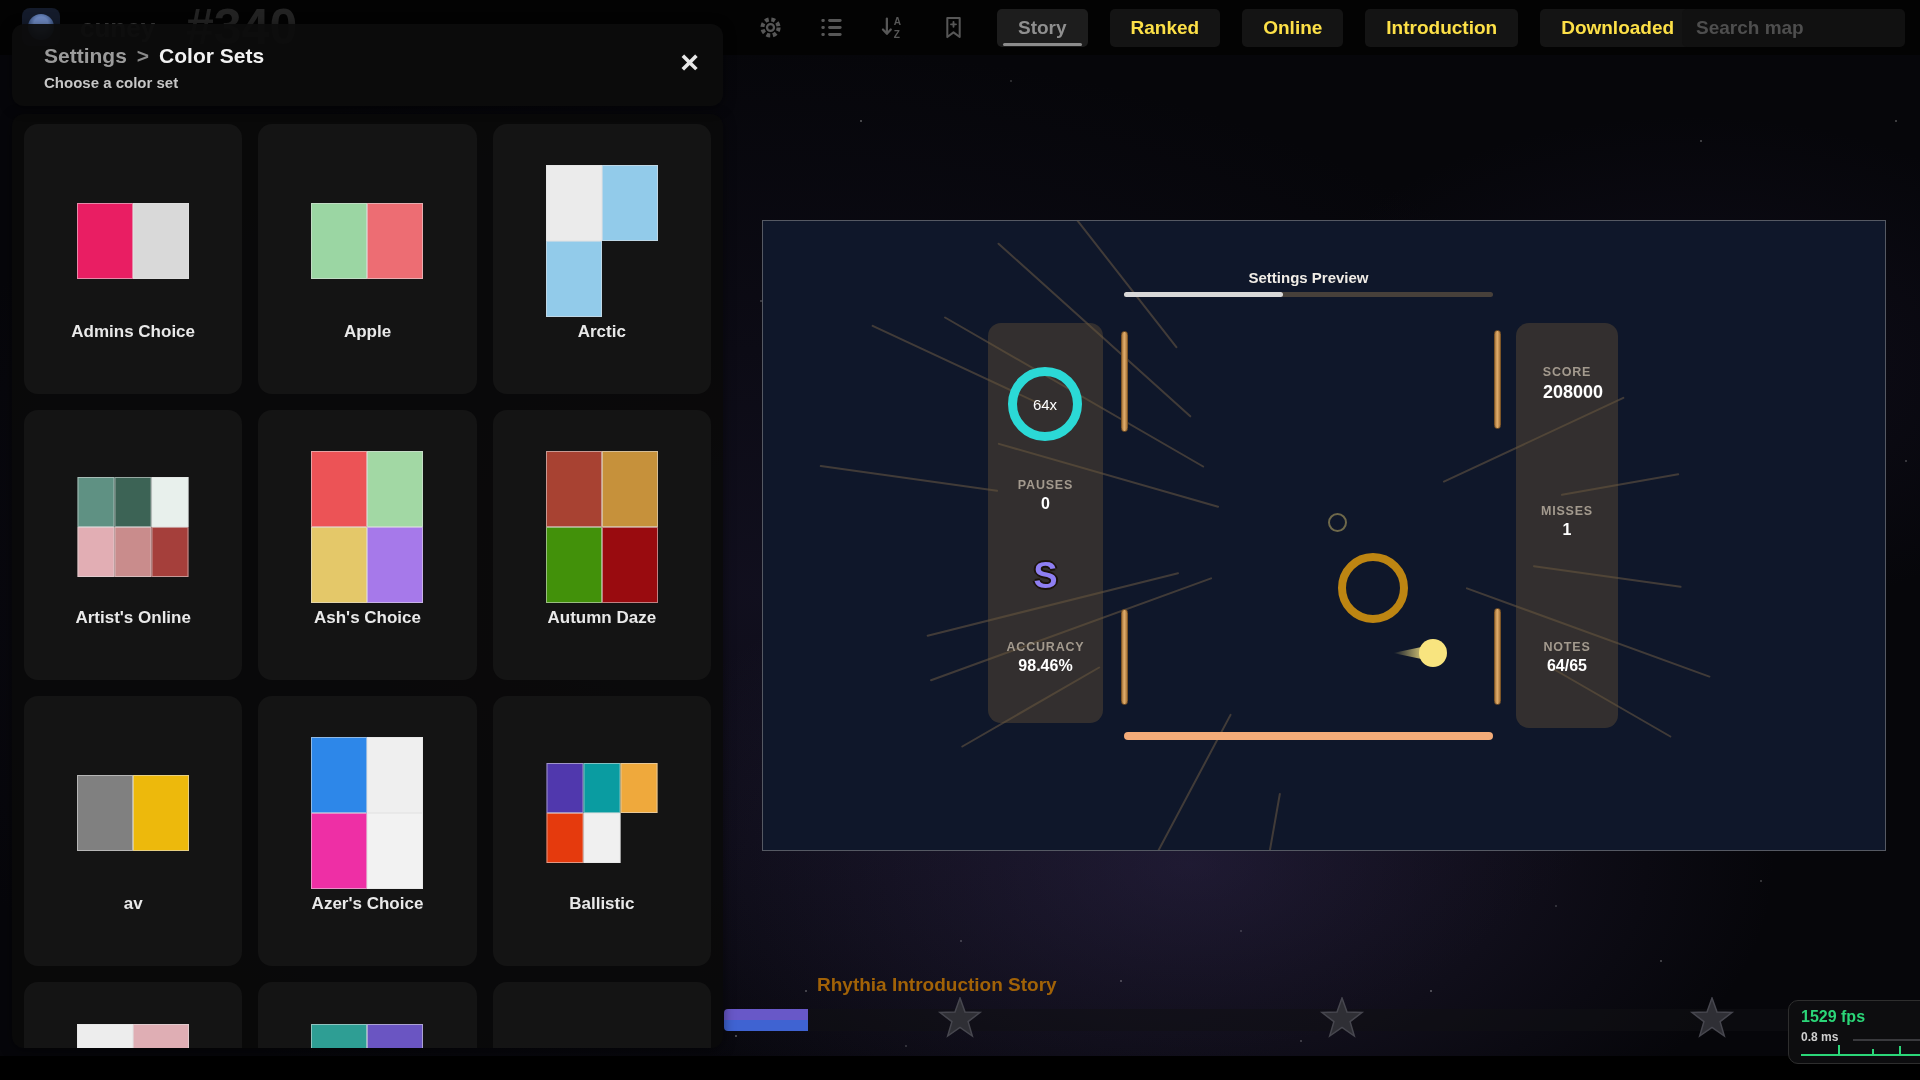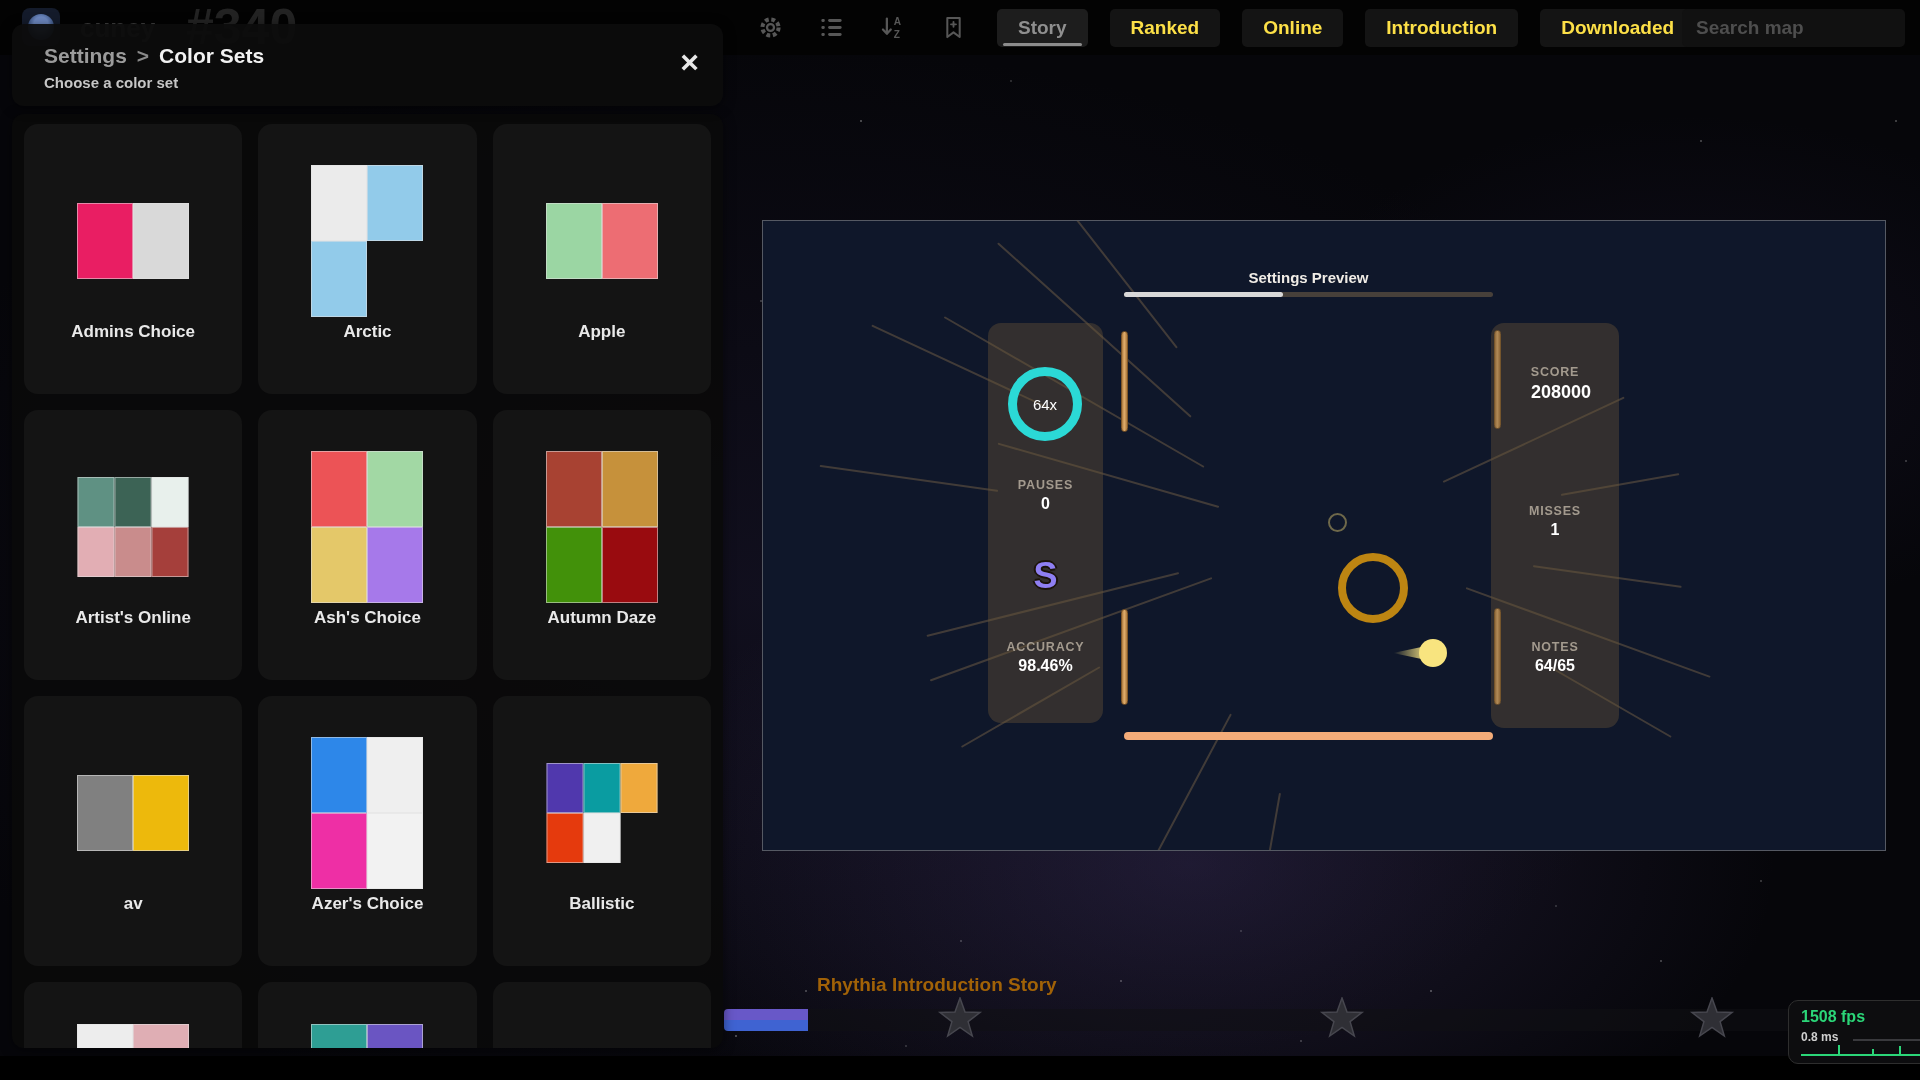--- a/index.html
+++ b/index.html
@@ -58,21 +58,21 @@
     background:#47403a; border-radius:3px; }
   .preview-progress-fill { height:5px; background:var(--progress-fill); border-radius:3px; }
   .pillar { position:absolute; width:7px; border-radius:4px; border:1px solid #7d5526;
     background:linear-gradient(90deg,#a9763c,#e2af6d 45%,#a9763c); }
   .pillar.lt { left:358px; top:110px; height:101px; }
   .pillar.lb { left:358px; top:388px; height:96px; }
   .pillar.rt { left:731px; top:109px; height:99px; }
   .pillar.rb { left:731px; top:387px; height:97px; }
   .stat-panel { position:absolute; border-radius:13px; background:rgba(105,84,56,0.40); }
   .stat-panel.left  { left:225px; top:102px; width:115px; height:400px; }
-  .stat-panel.right { left:728px; top:102px; width:128px; height:405px; }
+  .stat-panel.right { left:753px; top:102px; width:102px; height:405px; }
   .combo-ring { position:absolute; left:20px; top:44px; width:74px; height:74px; border-radius:50%;
     border:9px solid var(--accent-cyan); display:flex; align-items:center; justify-content:center; }
   .combo-ring span { font-size:15px; font-weight:normal; color:#fff; }
   .stat { position:absolute; left:0; right:0; text-align:center; }
   .stat-label { font-size:12.5px; font-weight:bold; letter-spacing:0.8px; color:#a39a8e; }
   .stat-value { margin-top:3px; font-size:16px; font-weight:bold; color:#fff; }
   .g-pauses { top:155px; } .g-acc { top:317px; }
   .g-score { top:42px; } .g-misses { top:181px; } .g-notes { top:317px; }
   .g-score .stat-value { font-size:18px;margin-left:12px; }
   .grade { position:absolute; left:0; right:0; top:232px; text-align:center; font-size:36px; font-weight:bold;
@@ -257,21 +257,21 @@
       </svg>
       <svg viewBox="0 0 46 42" class="story-star" style="left: 1319px;">
         <polygon points="23,1 28,15.1 43,15.5 31.1,24.6 35.3,39 23,30.5 10.7,39 14.9,24.6 3,15.5 18,15.1"></polygon>
       </svg>
       <svg viewBox="0 0 46 42" class="story-star" style="left: 1689px;">
         <polygon points="23,1 28,15.1 43,15.5 31.1,24.6 35.3,39 23,30.5 10.7,39 14.9,24.6 3,15.5 18,15.1"></polygon>
       </svg>
     </div>
 
   <div class="fps-panel">
-    <div class="fps-value">1508 fps</div>
+    <div class="fps-value">1529 fps</div>
     <span class="ms-value">0.8 ms</span>
     <span class="ms-line"></span>
     <div class="sparkline">
       <i class="sp1"></i>
         <i class="sp2"></i>
         <i class="sp3"></i>
     </div>
   </div>
 
   <div class="bottom-strip"></div>
@@ -291,38 +291,38 @@
               <div class="swatch-row">
                 <div class="swatch" style="width: 56px; height: 76px; background: rgb(233, 30, 99);"></div>
                 <div class="swatch" style="width: 56px; height: 76px; background: rgb(217, 217, 217);"></div>
               </div>
             </div>
             <div class="card-label">Admins Choice</div>
           </div>
           <div class="card">
             <div class="swatches">
               <div class="swatch-row">
+                <div class="swatch" style="width: 56px; height: 76px; background: rgb(155, 214, 163);"></div>
+                <div class="swatch" style="width: 56px; height: 76px; background: rgb(237, 109, 115);"></div>
+              </div>
+            </div>
+            <div class="card-label">Apple</div>
+          </div>
+          <div class="card">
+            <div class="swatches">
+              <div class="swatch-row">
                 <div class="swatch" style="width: 56px; height: 76px; background: rgb(235, 235, 235);"></div>
                 <div class="swatch" style="width: 56px; height: 76px; background: rgb(146, 203, 234);"></div>
               </div>
               <div class="swatch-row">
                 <div class="swatch" style="width: 56px; height: 76px; background: rgb(146, 203, 234);"></div>
                 <div class="swatch empty" style="width: 56px; height: 76px;"></div>
               </div>
             </div>
             <div class="card-label">Arctic</div>
-          </div>
-          <div class="card">
-            <div class="swatches">
-              <div class="swatch-row">
-                <div class="swatch" style="width: 56px; height: 76px; background: rgb(155, 214, 163);"></div>
-                <div class="swatch" style="width: 56px; height: 76px; background: rgb(237, 109, 115);"></div>
-              </div>
-            </div>
-            <div class="card-label">Apple</div>
           </div>
           <div class="card">
             <div class="swatches">
               <div class="swatch-row">
                 <div class="swatch" style="width: 37px; height: 50px; background: rgb(95, 145, 131);"></div>
                 <div class="swatch" style="width: 37px; height: 50px; background: rgb(60, 99, 85);"></div>
                 <div class="swatch" style="width: 37px; height: 50px; background: rgb(232, 240, 236);"></div>
               </div>
               <div class="swatch-row">
                 <div class="swatch" style="width: 37px; height: 50px; background: rgb(226, 174, 180);"></div>

